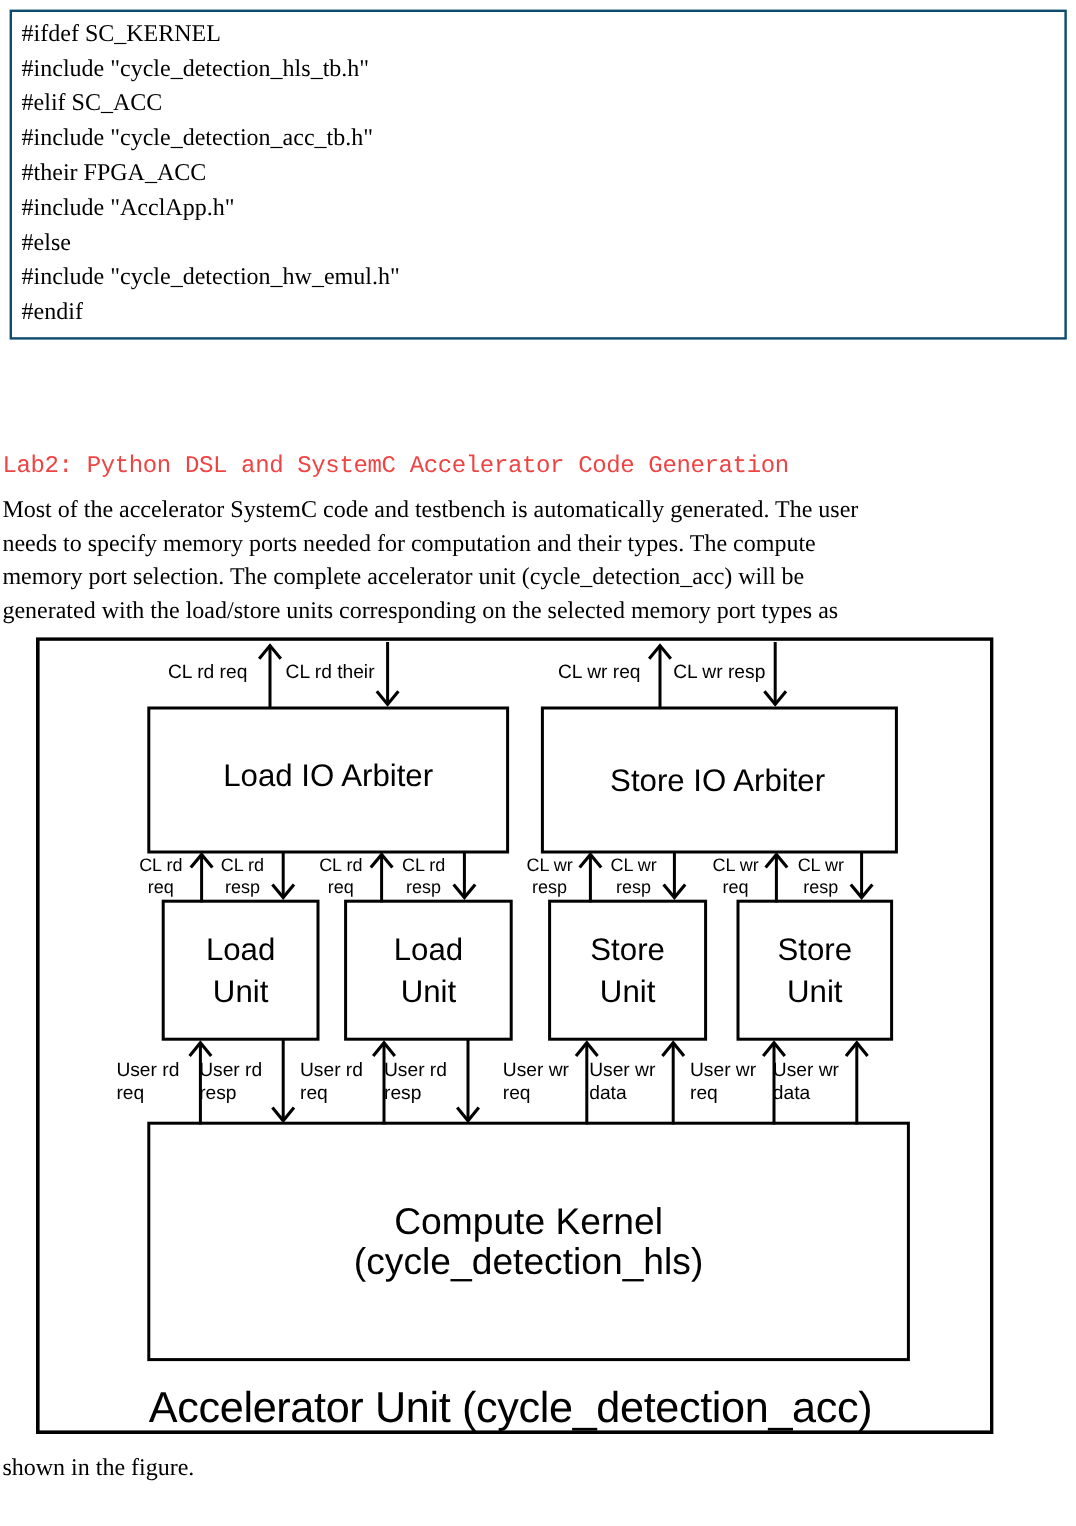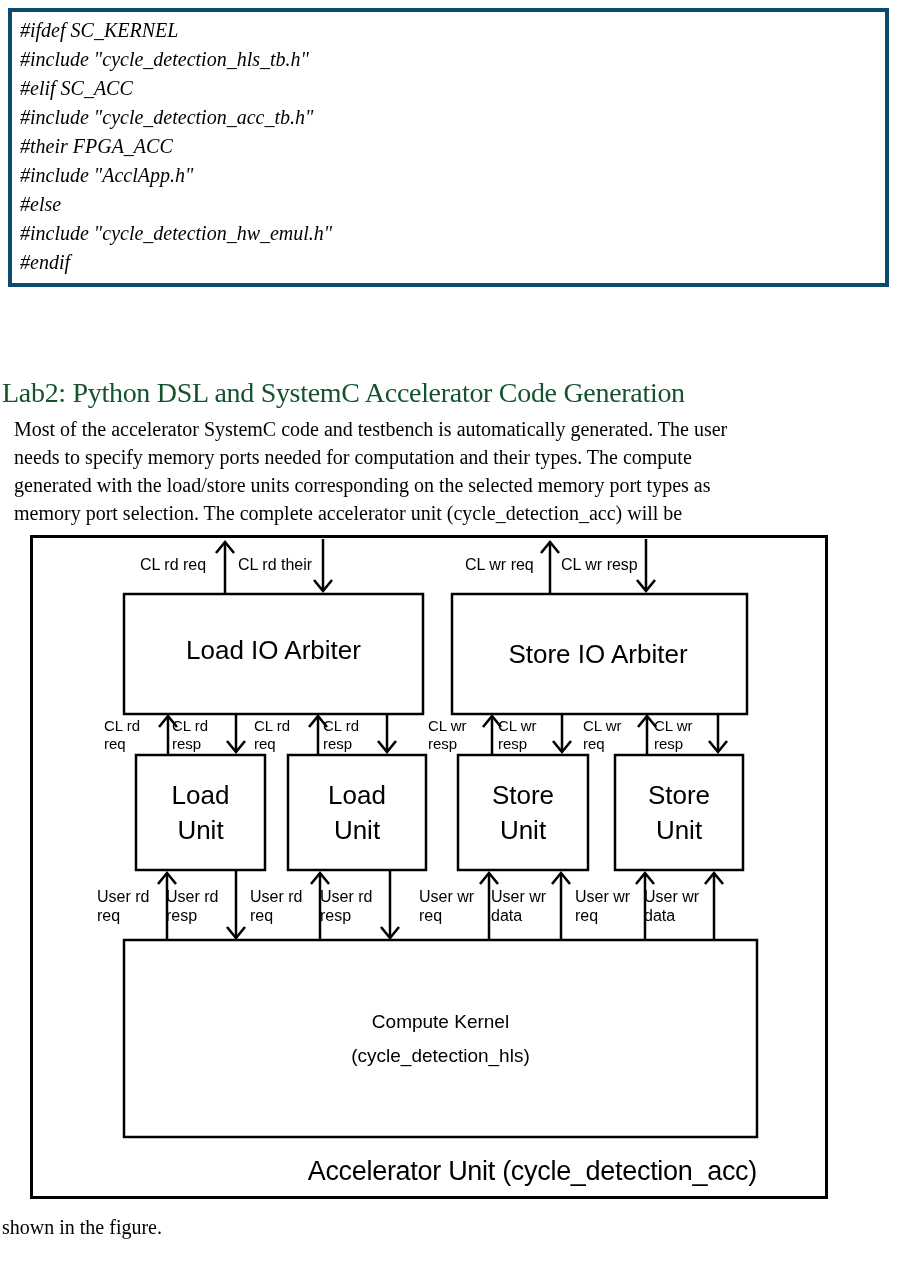--- a/index.html
+++ b/index.html
@@ -7,42 +7,41 @@
     position: relative;
     width: 897px;
     min-height: 1272px;
     background: #ffffff;
     color: #000000;
     font-family: "Liberation Serif", serif;
   }
   
   .code-box {
     margin: 8px 8px 0 8px;
-    border: 4px solid #0c4a6e;
+    border: 2px solid #0c4a6e;
     padding: 4px 6px 6px 8px;
-    font-style: italic;
   }
   .code-line {
     font-family: "Liberation Serif", serif;
     font-size: 20px;
     line-height: 29px;
     white-space: pre;
   }
   
   .heading {
     margin: 90px 0 6px 2px;
-    font-family: Liberation Serif, serif;
+    font-family: Liberation Mono, monospace;
     font-weight: 400;
-    font-size: 28px;
+    font-size: 20px;
     letter-spacing: -0.3px;
-    color: #14532d;
+    color: #ef4444;
     line-height: 32px;
   }
   
-  .para { margin-left: 14px; }
+  .para { margin-left: 2px; }
   .para-line {
     font-size: 20px;
     line-height: 28px;
     white-space: nowrap;
   }
   
   .figure {
     position: relative;
     width: 798px;
     height: 664px;
@@ -54,51 +53,52 @@
   .box-label {
     position: absolute;
     display: flex;
     flex-direction: column;
     align-items: center;
     justify-content: center;
     text-align: center;
     font-size: 26px;
     line-height: 35px;
   }
-  .kernel-label { font-size: 19px; line-height: 34px; }
+  .kernel-label { font-size: 31px; line-height: 34px; }
   .top-label {
     position: absolute;
     top: 21px;
     width: 82px;
     font-size: 16px;
     line-height: 18px;
     white-space: nowrap;
   }
   .mid-label {
     position: absolute;
     top: 182px;
     width: 60px;
+    text-align: center;
     font-size: 15px;
     line-height: 18px;
   }
   .bot-label {
     position: absolute;
     top: 352px;
     width: 66px;
     font-size: 16px;
     line-height: 19px;
   }
   .mid-label span, .bot-label span { display: block; }
   .acc-label {
     position: absolute;
     left: 94px;
     top: 621px;
     width: 633px;
-    text-align: right;
-    font-size: 27px;
+    text-align: left;
+    font-size: 36px;
     font-weight: 500;
     letter-spacing: -0.3px;
   }
   
   .closing {
     margin: 15px 0 0 2px;
     font-size: 20px;
     line-height: 26px;
   }
 </style>
@@ -117,22 +117,22 @@
     <div class="code-line">#else</div>
     <div class="code-line">#include "cycle_detection_hw_emul.h"</div>
     <div class="code-line">#endif</div>
   </div>
 
   <div class="heading">Lab2: Python DSL and SystemC Accelerator Code Generation</div>
 
   <div class="para">
     <div class="para-line">Most of the accelerator SystemC code and testbench is automatically generated. The user</div>
     <div class="para-line">needs to specify memory ports needed for computation and their types. The compute</div>
+    <div class="para-line">memory port selection. The complete accelerator unit (cycle_detection_acc) will be</div>
     <div class="para-line">generated with the load/store units corresponding on the selected memory port types as</div>
-    <div class="para-line">memory port selection. The complete accelerator unit (cycle_detection_acc) will be</div>
   </div>
 
   <div class="figure">
     <svg width="798" height="664" viewBox="0 0 798 664">
       <defs>
         <marker id="ah" markerUnits="userSpaceOnUse" markerWidth="18" markerHeight="24" refX="13" refY="11" orient="auto">
           <path d="M2,2 L13,11 L2,20" fill="none" stroke="#000" stroke-width="2.6"></path>
         </marker>
       </defs>
 

